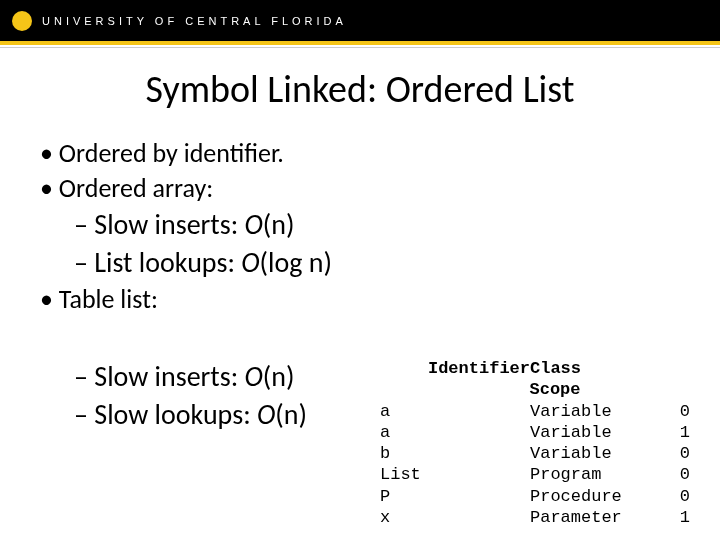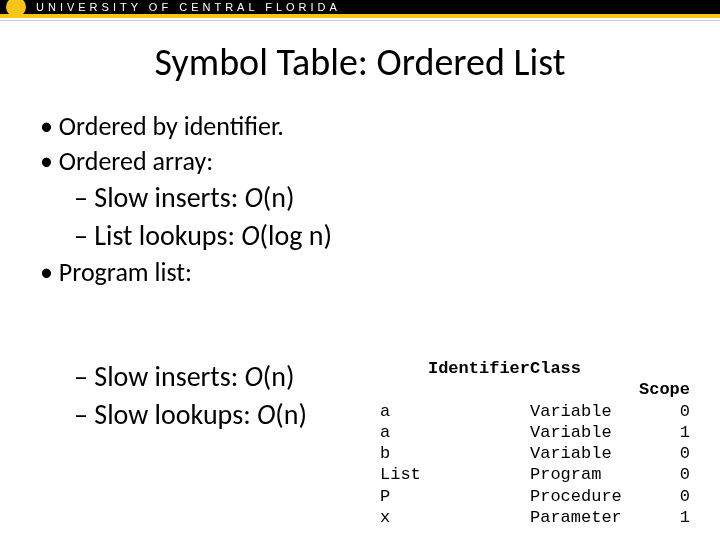--- a/index.html
+++ b/index.html
@@ -1,64 +1,64 @@
 <!DOCTYPE html>
 <html><head>
 <meta charset="utf-8">
 <style>
   * { margin: 0; padding: 0; box-sizing: border-box; }
   html, body { width: 720px; height: 540px; font-family: Calibri, "Segoe UI", Arial, sans-serif; background: #fff; color: #000; }
   .slide { width: 720px; height: 540px; position: relative; overflow: hidden; }
-  .header-bar { background: #000; height: 14px; display: flex; align-items: center; padding-left: 6px; }
+  .header-bar { background: #000; height: 41px; display: flex; align-items: center; padding-left: 12px; }
   .logo-icon { width: 20px; height: 20px; border-radius: 50%; background: #f5c518; margin-right: 10px; }
   .univ-name { color: #fff; letter-spacing: 4px; font-size: 11px; font-family: Arial, sans-serif; font-weight: 400; }
   .gold-line { height: 4px; background: #f5c518; }
   .thin-line { height: 1px; background: #ccc; margin-top: 2px; }
   .content { padding: 18px 40px 0 40px; }
   .title { font-size: 38px; text-align: center; font-weight: 400; margin-bottom: 24px; }
   .bullets { font-size: 26px; line-height: 1.35; }
   .b1 { margin-left: 0; }
   .b1::before { content: "• "; }
   .b2 { margin-left: 34px; font-size: 28px; }
   .b2::before { content: "– "; }
   .italic { font-style: italic; }
   .lower { position: absolute; left: 40px; right: 30px; top: 358px; display: flex; }
   .lower-left { width: 350px; }
   .table-area { flex: 1; font-family: "Courier New", monospace; font-size: 17px; line-height: 1.25; }
   .thead { font-weight: bold; display: flex; }
   .thead .c1 { width: 150px; text-align: right; }
   .thead .c2 { width: 120px; text-align: left; }
   .thead .c3 { flex: 1; }
-  .thead-row2 { font-weight: bold; text-align: right; margin-left: 40px; }
+  .thead-row2 { font-weight: bold; text-align: center; margin-left: 40px; }
   .trow { display: flex; }
   .trow .c1 { width: 150px; }
   .trow .c2 { width: 120px; }
   .trow .c3 { width: 40px; text-align: right; }
 </style>
 </head>
 <body>
 
 <div class="slide">
 
   <div class="header-bar">
     <div class="logo-icon"></div>
     <div class="univ-name">UNIVERSITY OF CENTRAL FLORIDA</div>
   </div>
   <div class="gold-line"></div>
   <div class="thin-line"></div>
 
   <div class="content">
-    <h1 class="title">Symbol Table: Ordered List</h1>
+    <h1 class="title">Symbol Linked: Ordered List</h1>
 
     <div class="bullets">
       <div class="b1">Ordered by identifier.</div>
       <div class="b1">Ordered array:</div>
       <div class="b2"><span>Slow inserts: </span><span class="italic">O</span><span>(n)</span></div>
       <div class="b2"><span>List lookups: </span><span class="italic">O</span><span>(log n)</span></div>
-      <div class="b1">Program list:</div>
+      <div class="b1">Table list:</div>
     </div>
   </div>
 
   <div class="lower">
     <div class="lower-left bullets">
       <div class="b2"><span>Slow inserts: </span><span class="italic">O</span><span>(n)</span></div>
       <div class="b2"><span>Slow lookups: </span><span class="italic">O</span><span>(n)</span></div>
     </div>
 
     <div class="table-area">

